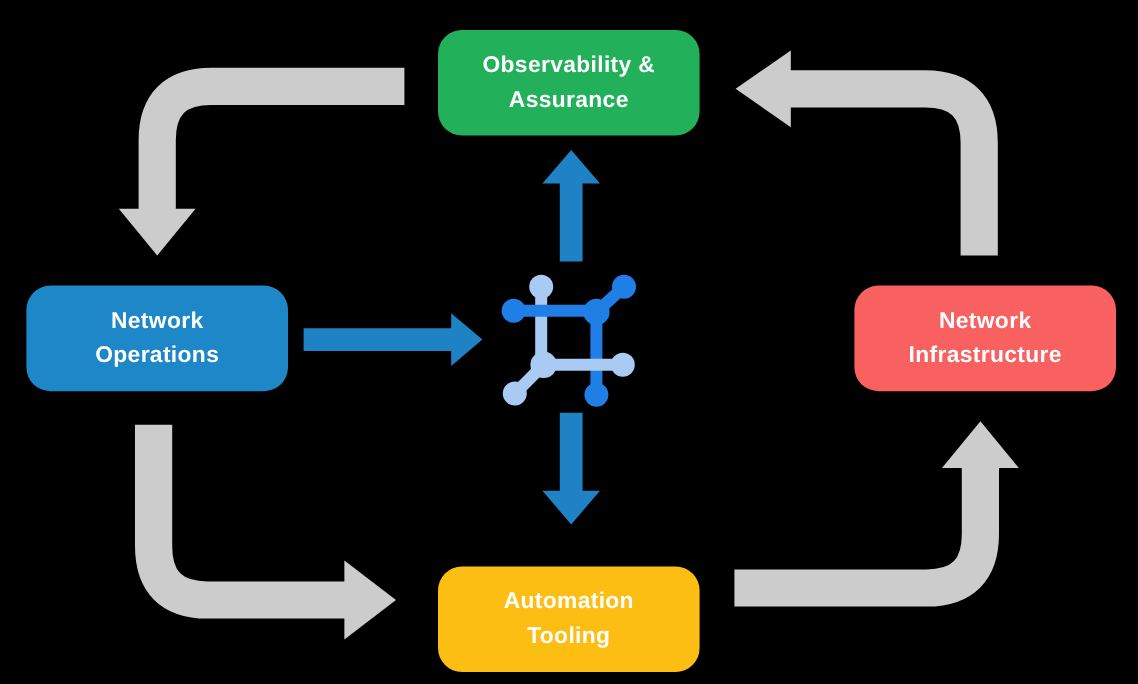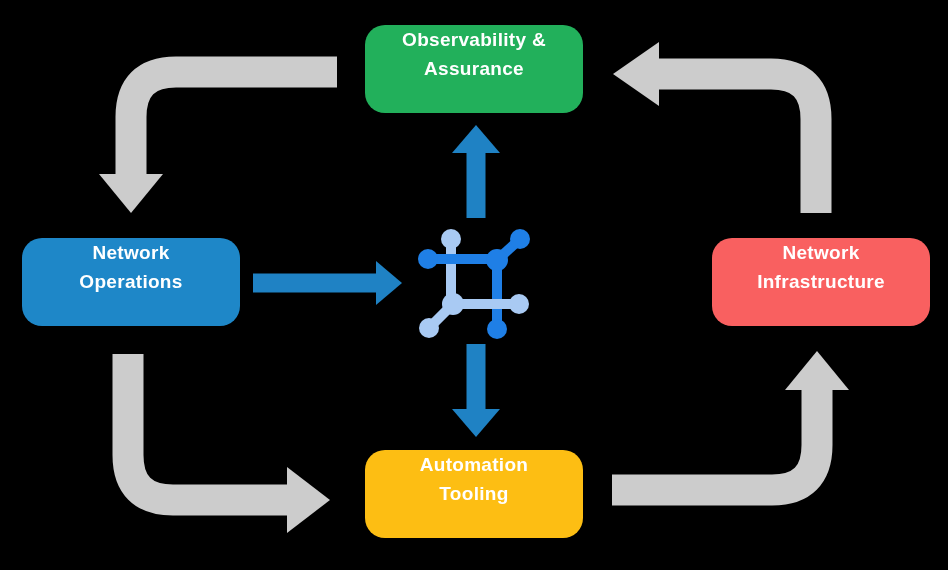--- a/index.html
+++ b/index.html
@@ -21,33 +21,34 @@
     top: 0;
     width: 948px;
     height: 570px;
   }
   .node {
     position: absolute;
     width: 218px;
     height: 88px;
     border-radius: 20px;
     display: flex;
+    align-items: center;
     justify-content: center;
     text-align: center;
     color: var(--label_text, #fff);
     font-size: 19px;
     font-weight: bold;
     letter-spacing: 0.3px;
     line-height: 1.55;
   }
   .node-label { white-space: pre-line; }
   .node-observability  { left: 365px; top: 25px;  background: var(--observability_green); }
   .node-operations     { left: 22px;  top: 238px; background: var(--operations_blue); }
   .node-infrastructure { left: 712px; top: 238px; background: var(--infrastructure_red); }
-  .node-automation     { left: 365px; top: 450px; background: var(--automation_yellow); }
+  .node-automation     { left: 365px; top: 472px; background: var(--automation_yellow); }
 
   .gray-shaft { fill: none; stroke: var(--cycle_arrow_gray); stroke-width: 31; }
   .gray-head  { fill: var(--cycle_arrow_gray); }
   .blue-shaft { fill: none; stroke: var(--flow_arrow_blue); stroke-width: 19; }
   .blue-head  { fill: var(--flow_arrow_blue); }
 
   .icon-dark-line  { fill: none; stroke: var(--icon_dark_blue);  stroke-width: 10; }
   .icon-light-line { fill: none; stroke: var(--icon_light_blue); stroke-width: 10; }
   .icon-dark-dot   { fill: var(--icon_dark_blue); }
   .icon-light-dot  { fill: var(--icon_light_blue); }

